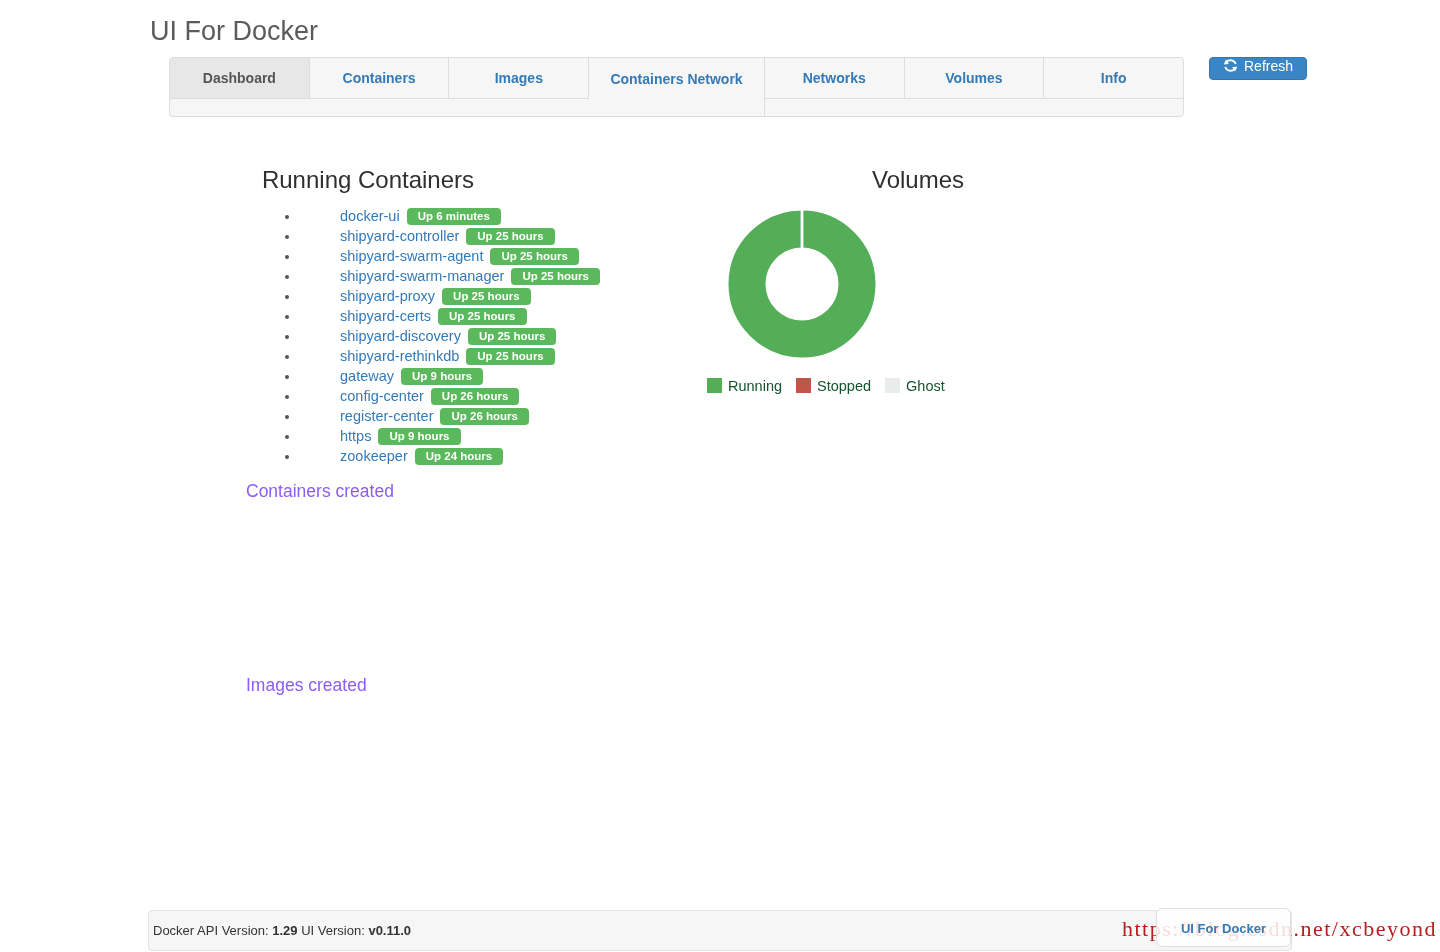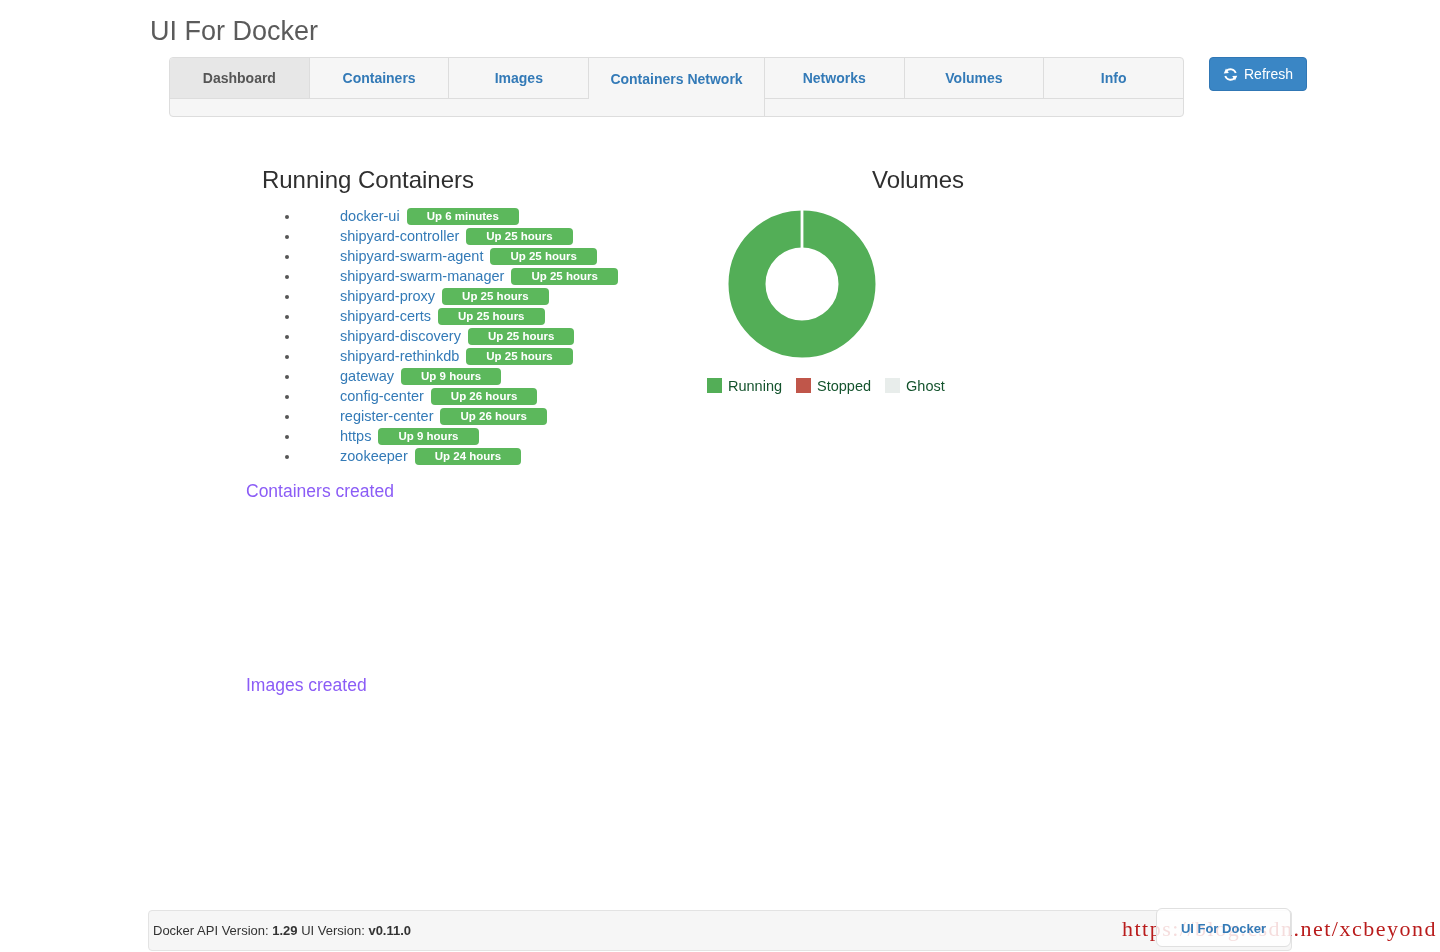--- a/index.html
+++ b/index.html
@@ -15,33 +15,33 @@
              background:#f6f6f6; border:1px solid #ddd; border-radius:4px;
              display:flex; align-items:flex-start; }
   .tab { flex:1 1 0; height:41px; text-align:center; padding-top:11px;
          font-size:14px; font-weight:bold; color:#337ab7; cursor:pointer;
          border-right:1px solid #ddd; border-bottom:1px solid #ddd; line-height:19px; }
   .tab--tall { height:58px; border-bottom:none; padding-left:18px; padding-right:18px; line-height:20px; }
   .tab--active { background:#e7e7e7; color:#555; border-top-left-radius:4px; }
   .tab:last-child { border-right:none; }
 
   
-  .refresh-btn { position:absolute; left:1209px; top:57px; height:34px; padding:0 13px;
+  .refresh-btn { position:absolute; left:1209px; top:57px; height:23px; padding:0 13px;
                  background:#3a86c5; border:1px solid #3077b5; border-radius:4px;
-                 color:#fff; font-size:14px; display:flex; align-items:center; gap:6px; cursor:pointer;
+                 color:#fff; font-size:14px; display:flex; gap:6px; cursor:pointer;
                  font-family:"Liberation Sans",sans-serif; }
   .refresh-btn svg { display:block; }
 
   
   .running-section { position:absolute; left:148px; top:163px; width:440px; }
   .section-h3 { font-size:24px; font-weight:500; color:#2f2f2f; line-height:33px; text-align:center; }
   .running-list { margin-top:10px; list-style:disc; padding-left:152px; color:#555; }
   .running-list li { line-height:20px; height:20px; white-space:nowrap; font-size:14.5px; }
   .running-list a { color:#337ab7; text-decoration:none;margin-left:40px; }
-  .uptime-badge { display:inline-block; margin-left:7px; padding:2px 20px;
+  .uptime-badge { display:inline-block; margin-left:7px; padding:2px 11px;
                   background:#5cb85c; color:#fff; font-size:11.5px; font-weight:bold;
                   border-radius:4px; line-height:13px; vertical-align:1px; }
 
   
   .status-section { position:absolute; left:620px; top:163px; width:596px; height:220px; }
   .donut { position:absolute; left:102px; top:41px; }
   .legend { position:absolute; left:87px; top:191px; display:flex; align-items:flex-start;
             font-size:14.5px; color:#14532d;margin-top:24px; }
   .legend .sq { width:15px; height:15px; margin-right:6px; display:inline-block; }
   .legend .lbl { margin-right:14px; }

